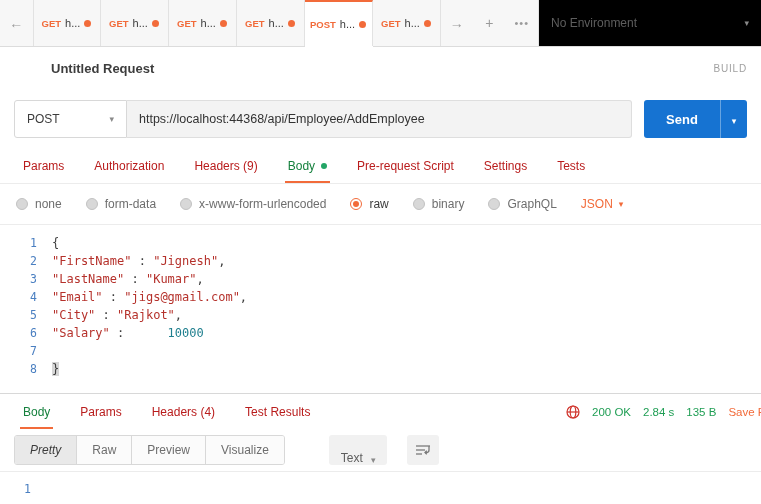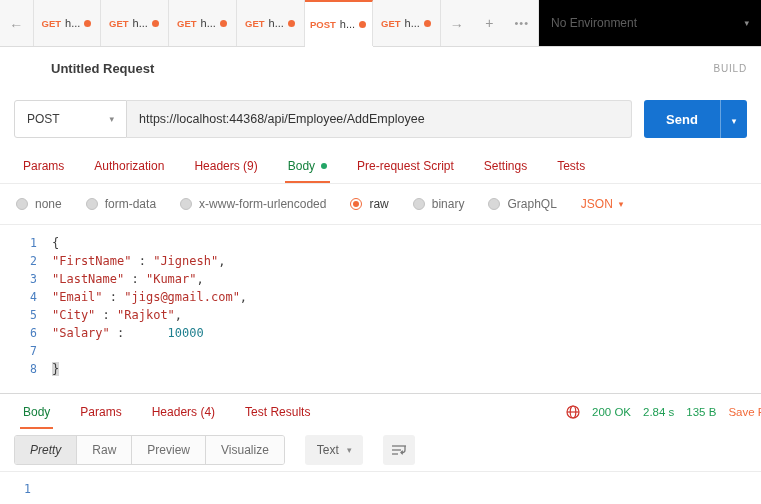--- a/index.html
+++ b/index.html
@@ -90,22 +90,22 @@
   .save { color:var(--orange); cursor:pointer; }
   .globe { color:var(--red); cursor:pointer; }
 
   .resp-toolbar { height:43px; flex:0 0 43px; display:flex; align-items:center;
     padding:0 14px; border-bottom:1px solid #ececec; gap:20px; }
   .seg { display:flex; height:30px; border:1px solid #d8d8d8; border-radius:3px; overflow:hidden; }
   .seg-item { padding:0 15px; display:flex; align-items:center; font-size:12px; color:#6e6e6e;
     background:#fbfbfb; border-right:1px solid #d8d8d8; cursor:pointer; }
   .seg-item:last-child { border-right:none; }
   .seg-item.active { background:#e9e9e9; color:#3c3c3c;font-style:italic; }
-  .fmt { height:30px; display:flex; align-items:center; gap:8px; padding:0 12px;
-    background:#f1f1f1; border-radius:3px; font-size:12px; color:#5e5e5e; cursor:pointer; }
+  .fmt { height:30px; display:flex; align-items:flex-end; gap:8px; padding:0 12px;
+    background:#f1f1f1; border-radius:3px; font-size:12px; color:#5e5e5e; cursor:pointer;margin-left:24px; }
   .iconbtn { width:32px; height:30px; display:flex; align-items:center; justify-content:center;
     background:#f1f1f1; border:none; border-radius:3px; cursor:pointer; color:#7a7a7a; }
 
   .resp-body { flex:1; padding-top:8px; font-family:"DejaVu Sans Mono",monospace; font-size:12px; }
   .resp-body .lnum { width:46px; flex:0 0 46px; }
 </style>
 </head>
 <body>
 
 <div class="app">

